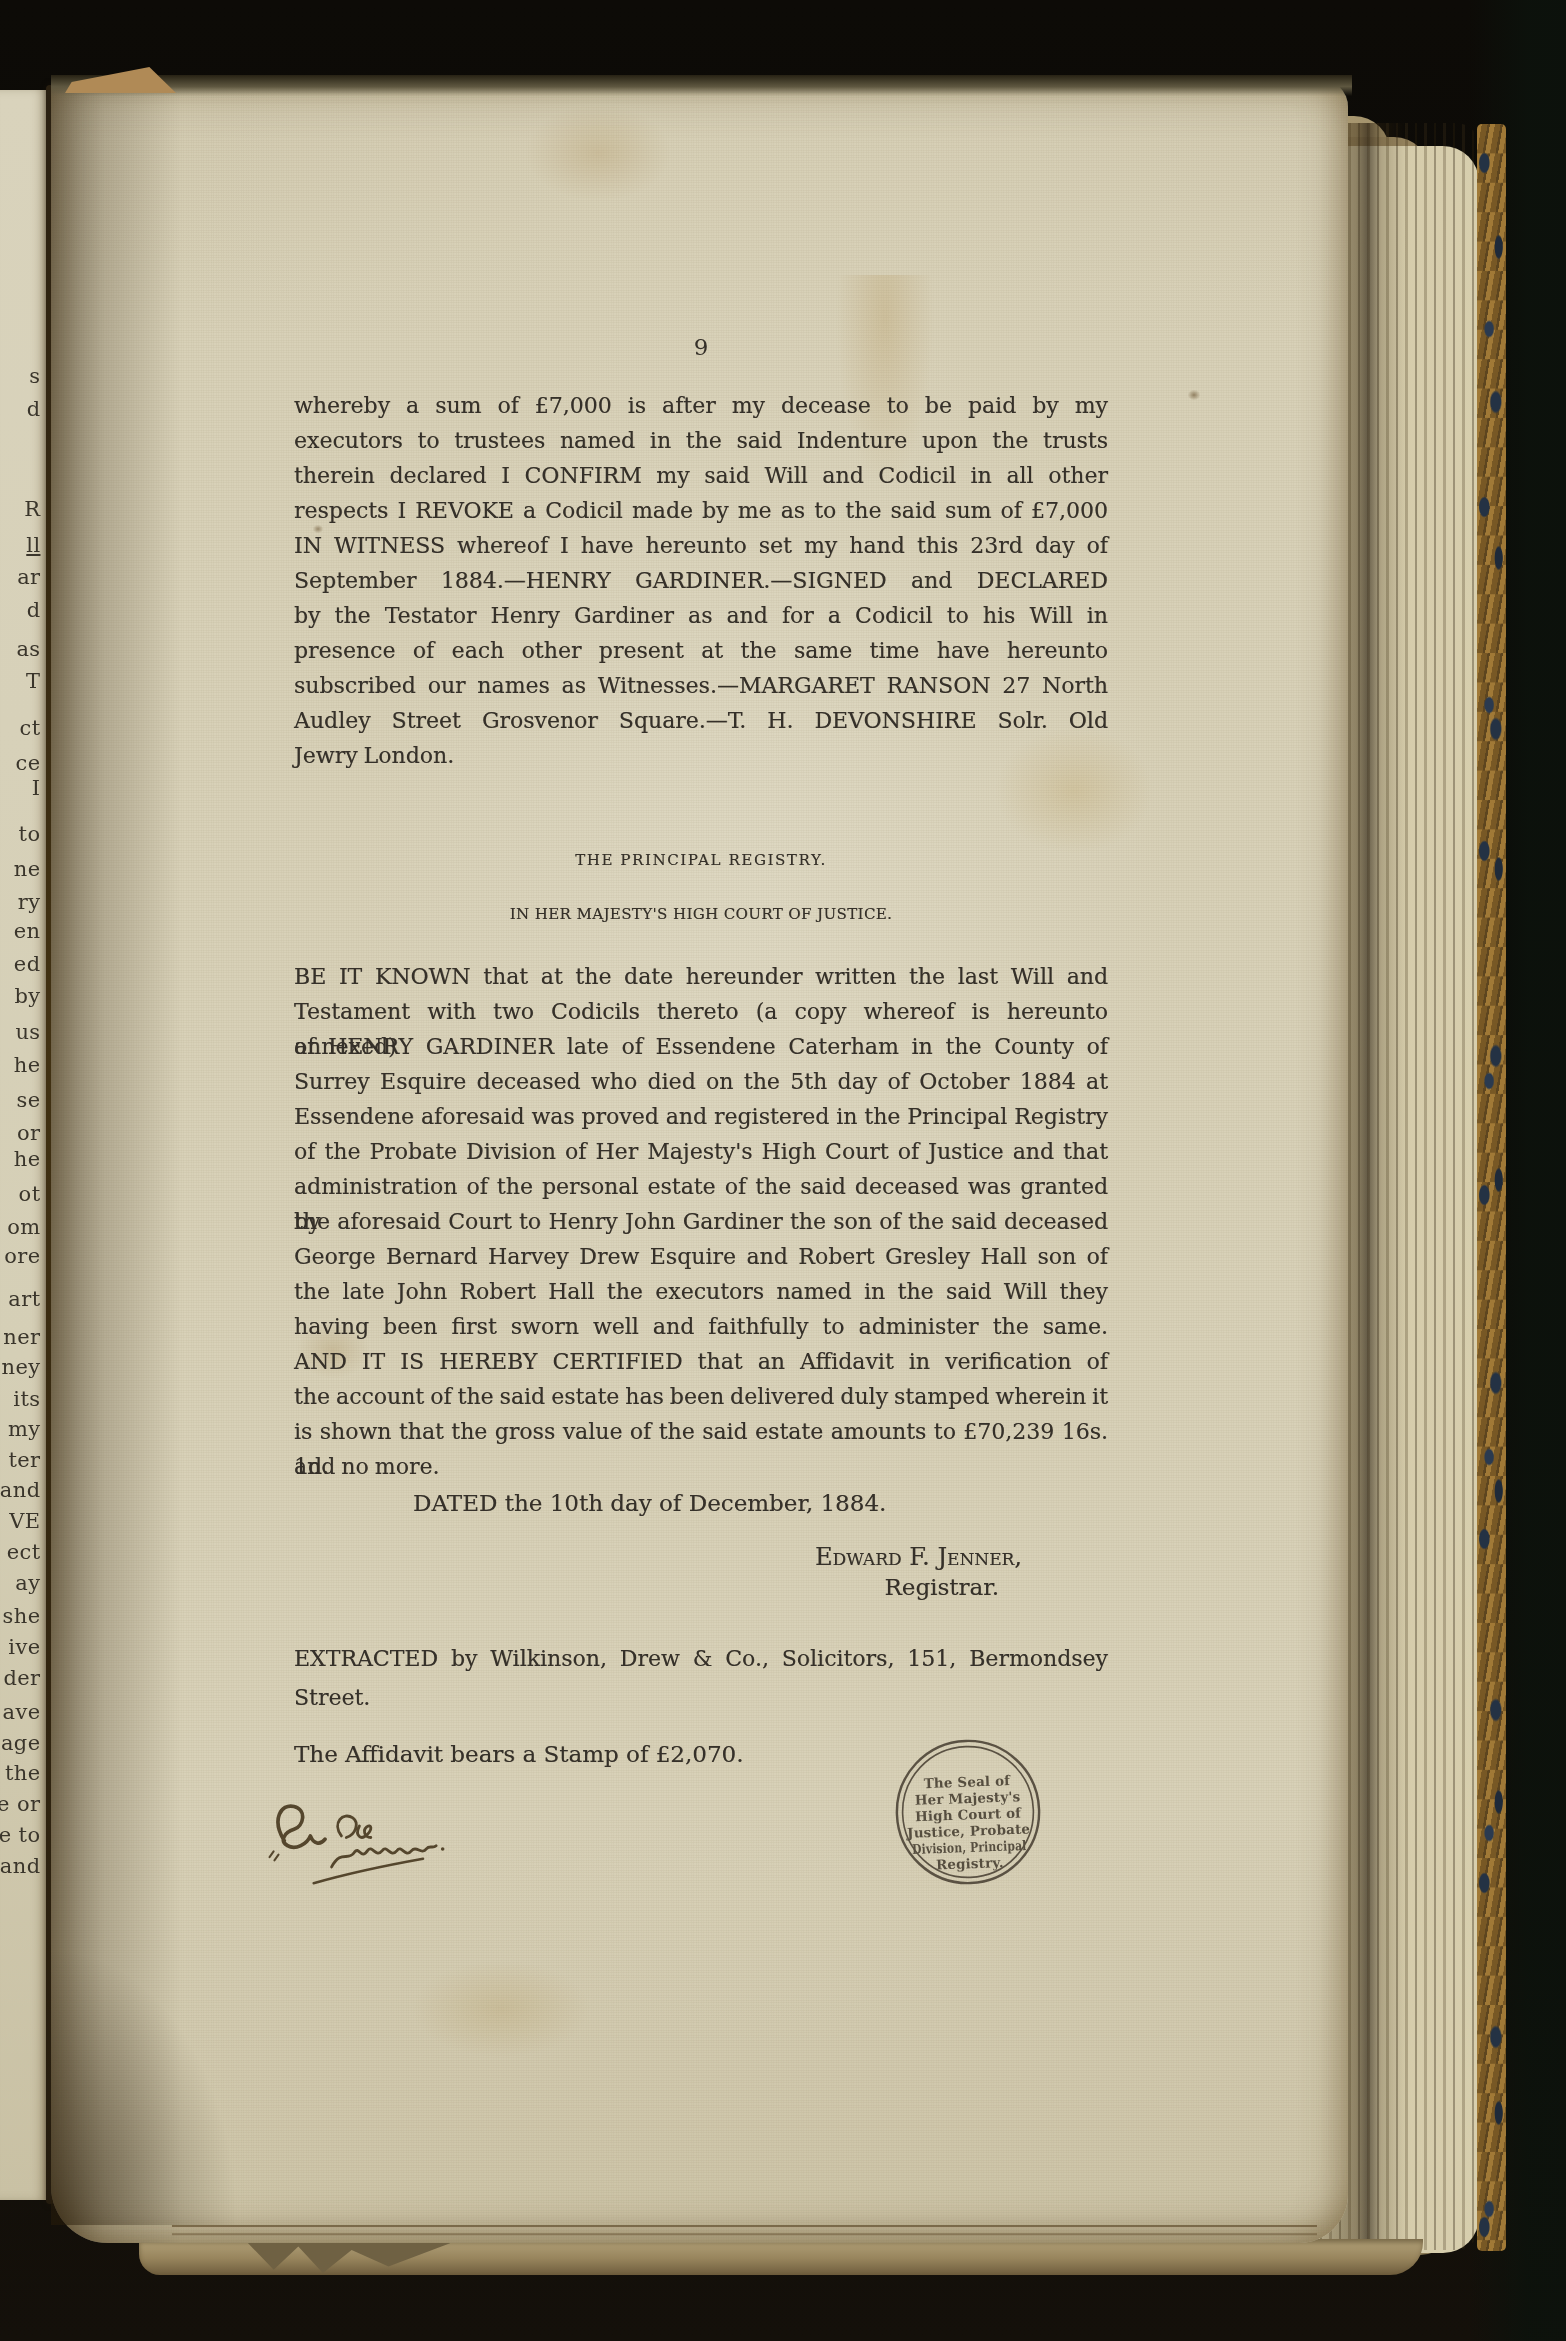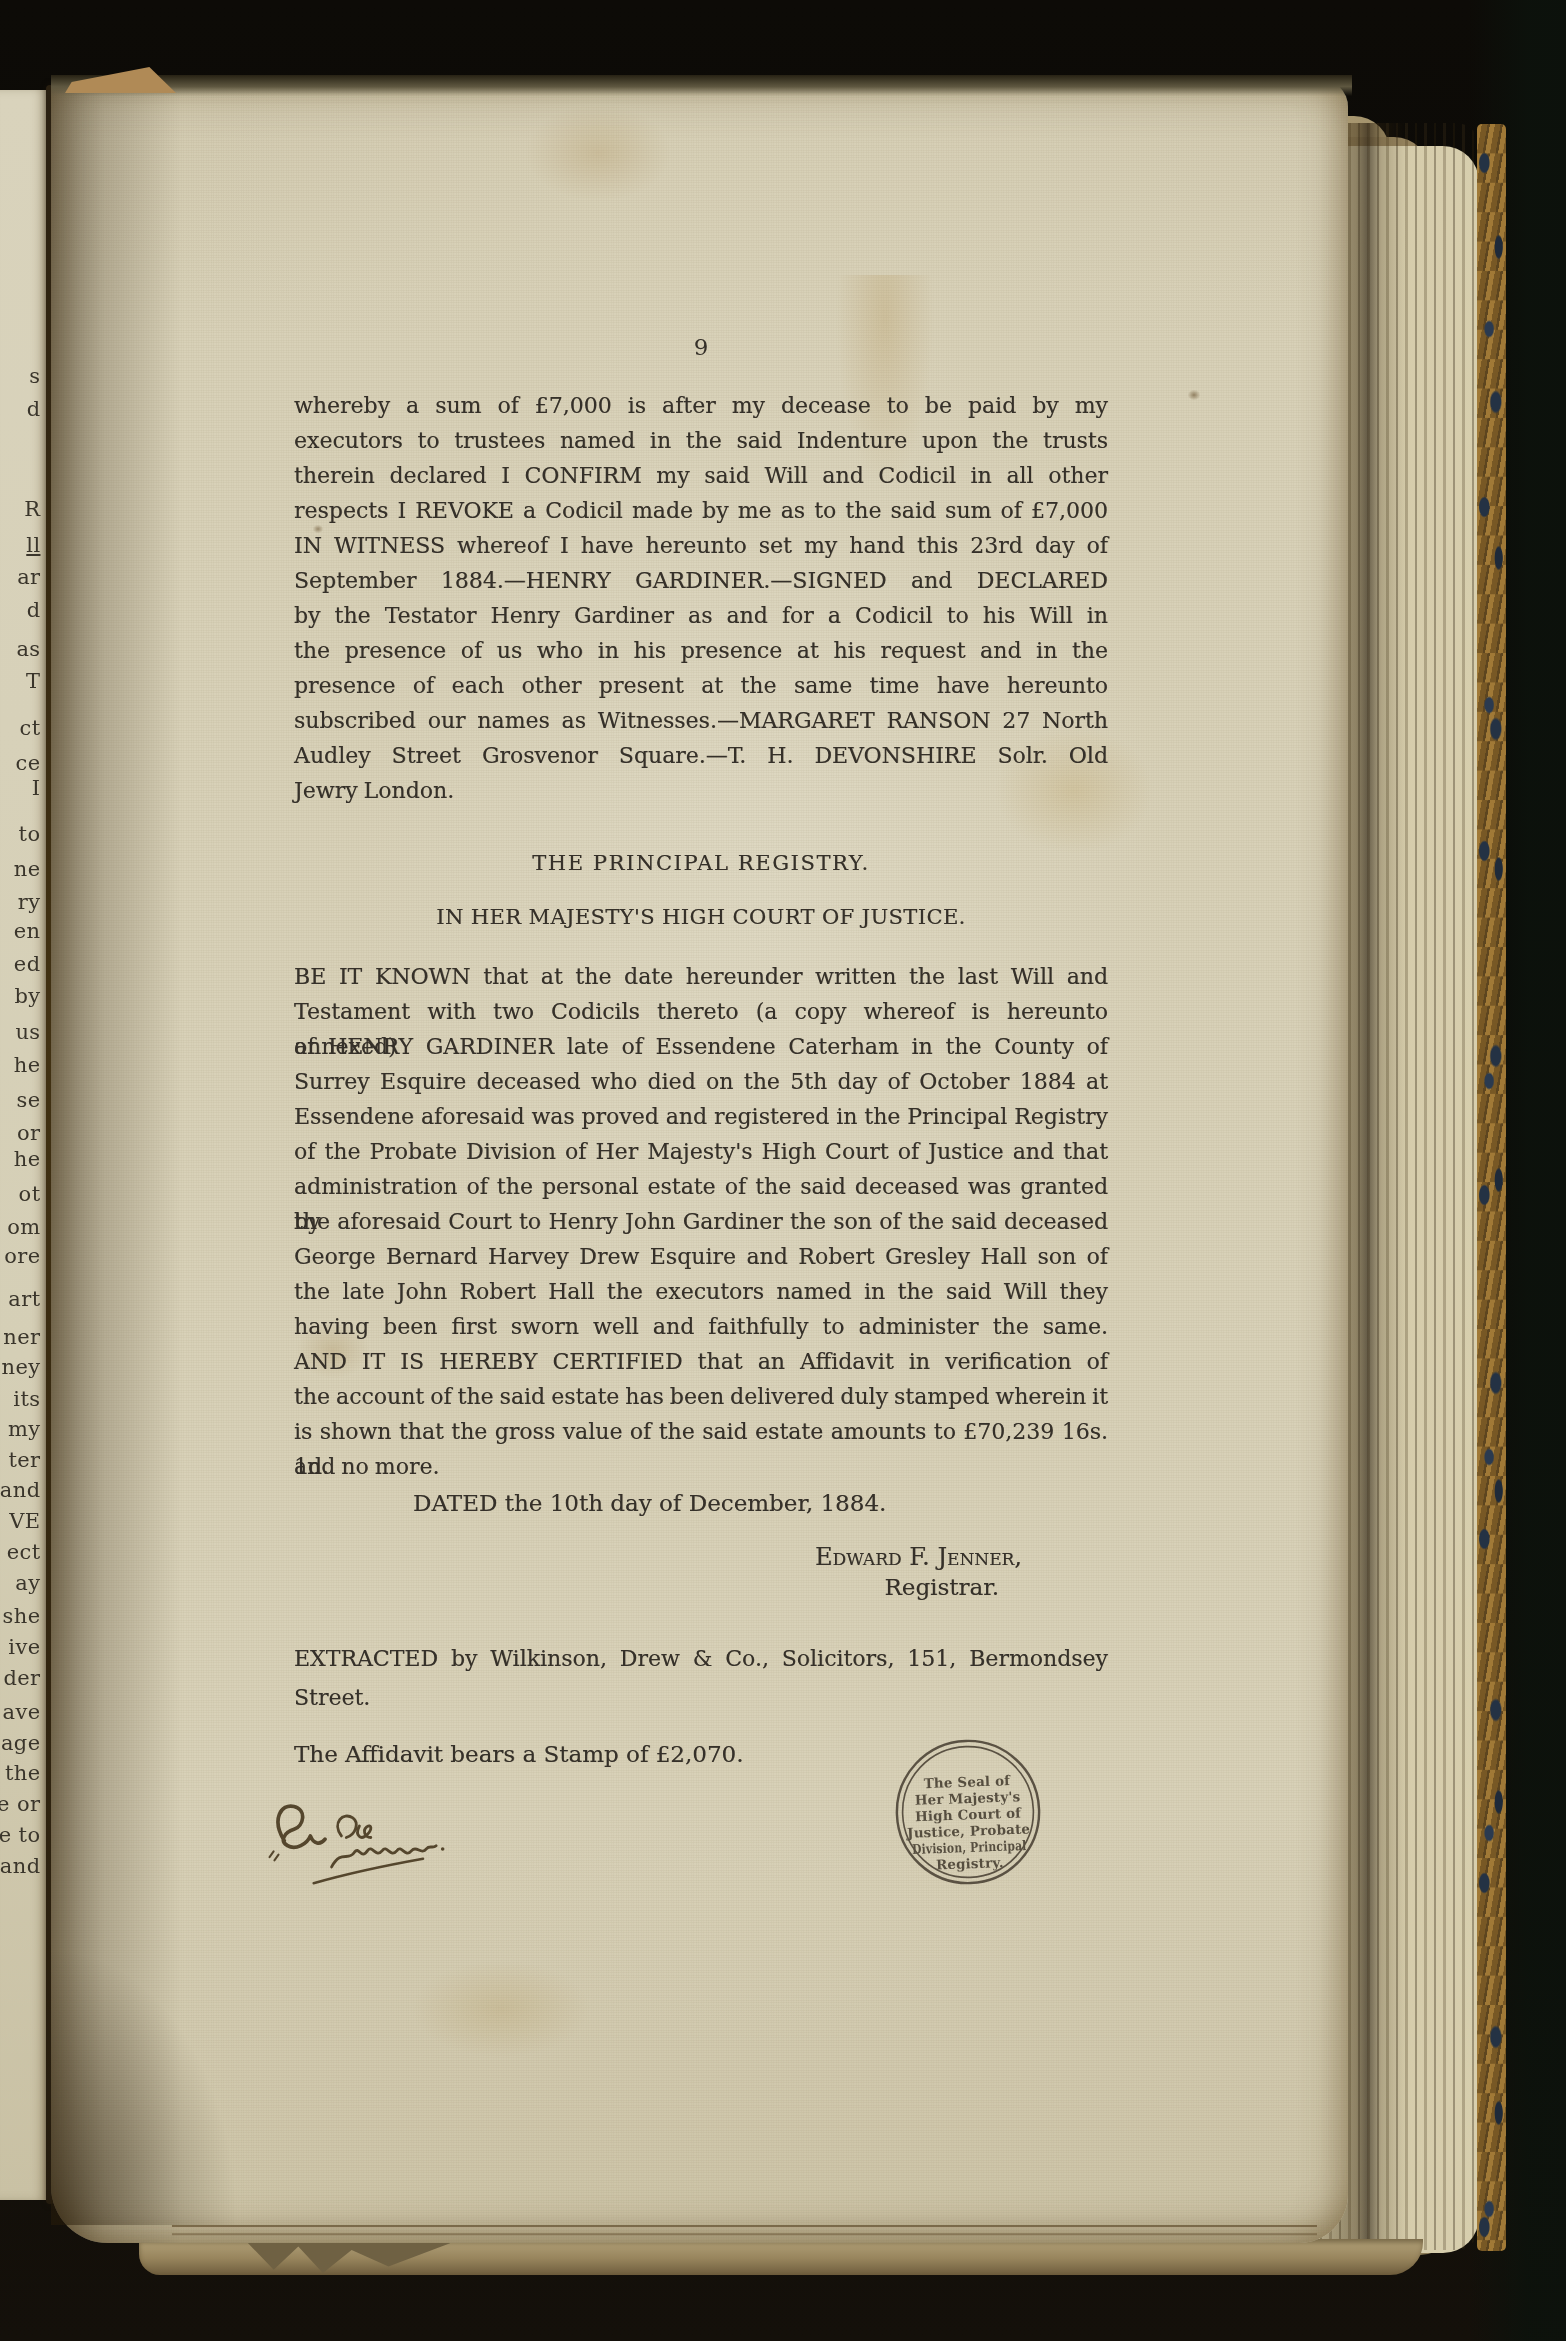--- a/index.html
+++ b/index.html
@@ -71,21 +71,21 @@
          background:rgba(92,72,40,.65);box-shadow:0 8.2px 0 rgba(92,72,40,.45);}
   .stain{position:absolute;pointer-events:none;}
   
   .text-layer{position:absolute;inset:0;color:#353029;}
   .block{position:absolute;left:294px;width:814px;}
   .para{font-size:22px;word-spacing:-1px;line-height:35px;
         text-shadow:0.3px 0.3px 0.5px rgba(46,40,30,.45);}
   .line{display:block;text-align:justify;text-align-last:justify;height:35px;}
   .line.last{text-align-last:left;}
   .pagenum{font-size:23px;text-align:center;}
-  .heading{font-size:21px;text-align:center;letter-spacing:1.6px;
+  .heading{font-size:15px;text-align:center;letter-spacing:1.6px;
         text-shadow:0.3px 0.3px 0.5px rgba(46,40,30,.5);}
   .heading.h2{letter-spacing:0.4px;}
   .dated{font-size:23px;left:413px;width:736px;text-shadow:0.3px 0.3px 0.5px rgba(46,40,30,.45);}
   .sig-name{font-variant-caps:small-caps;font-size:24px;text-align:right;width:728px;
         text-shadow:0.3px 0.3px 0.5px rgba(46,40,30,.45);}
   .sig-title{font-size:23px;text-align:right;width:705px;
         text-shadow:0.3px 0.3px 0.5px rgba(46,40,30,.45);}
   .extracted .line{height:39px;}
   .affidavit{font-size:23px;text-shadow:0.3px 0.3px 0.5px rgba(46,40,30,.45);}
   .seal-svg{position:absolute;left:892px;top:1736px;}
@@ -177,21 +177,20 @@
     <div class="block pagenum" style="top:334px;">9</div>
 
     <div class="block para" style="top:388px;" id="p1">
         <div class="line">whereby a sum of £7,000 is after my decease to be paid by my</div>
         <div class="line">executors to trustees named in the said Indenture upon the trusts</div>
         <div class="line">therein declared I CONFIRM my said Will and Codicil in all other</div>
         <div class="line">respects I REVOKE a Codicil made by me as to the said sum of £7,000</div>
         <div class="line">IN WITNESS whereof I have hereunto set my hand this 23rd day of</div>
         <div class="line">September 1884.—HENRY GARDINER.—SIGNED and DECLARED</div>
         <div class="line">by the Testator Henry Gardiner as and for a Codicil to his Will in</div>
-        <div class="line">the presence of us who in his presence at his request and in the</div>
         <div class="line">presence of each other present at the same time have hereunto</div>
         <div class="line">subscribed our names as Witnesses.—MARGARET RANSON 27 North</div>
         <div class="line">Audley Street Grosvenor Square.—T. H. DEVONSHIRE Solr. Old</div>
         <div class="line last">Jewry London.</div>
       </div>
 
     <div class="block heading h1" style="top:851px;">THE PRINCIPAL REGISTRY.</div>
     <div class="block heading h2" style="top:905px;">IN HER MAJESTY'S HIGH COURT OF JUSTICE.</div>
 
     <div class="block para" style="top:959px;" id="p2">

